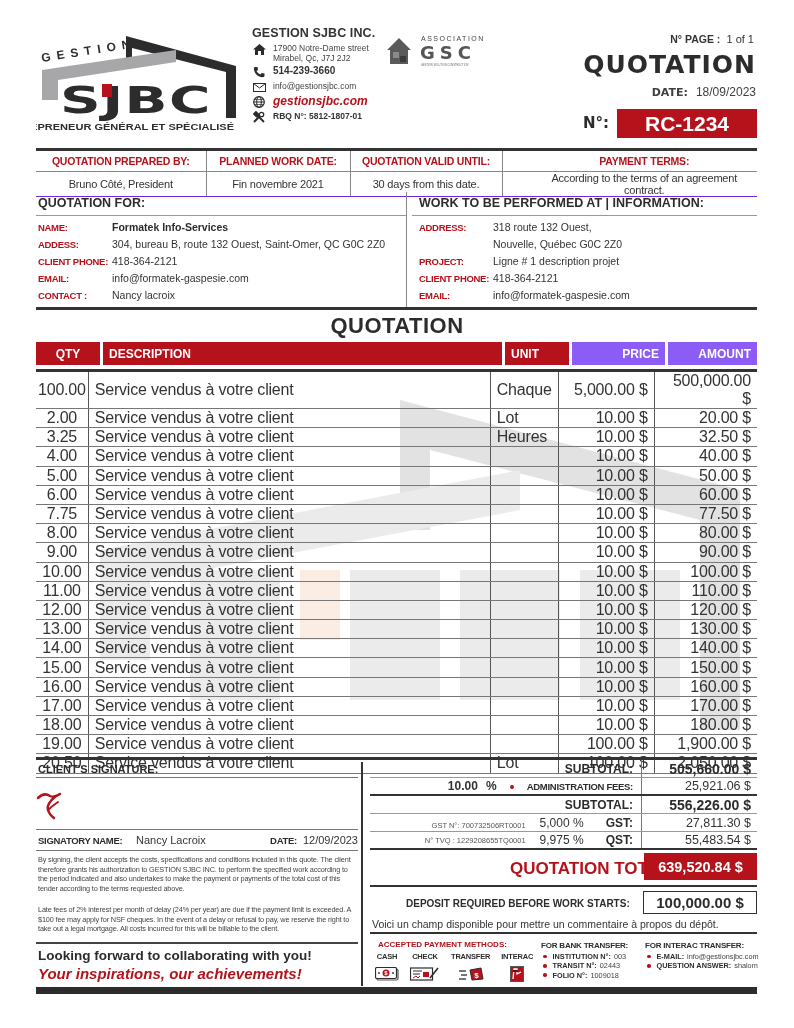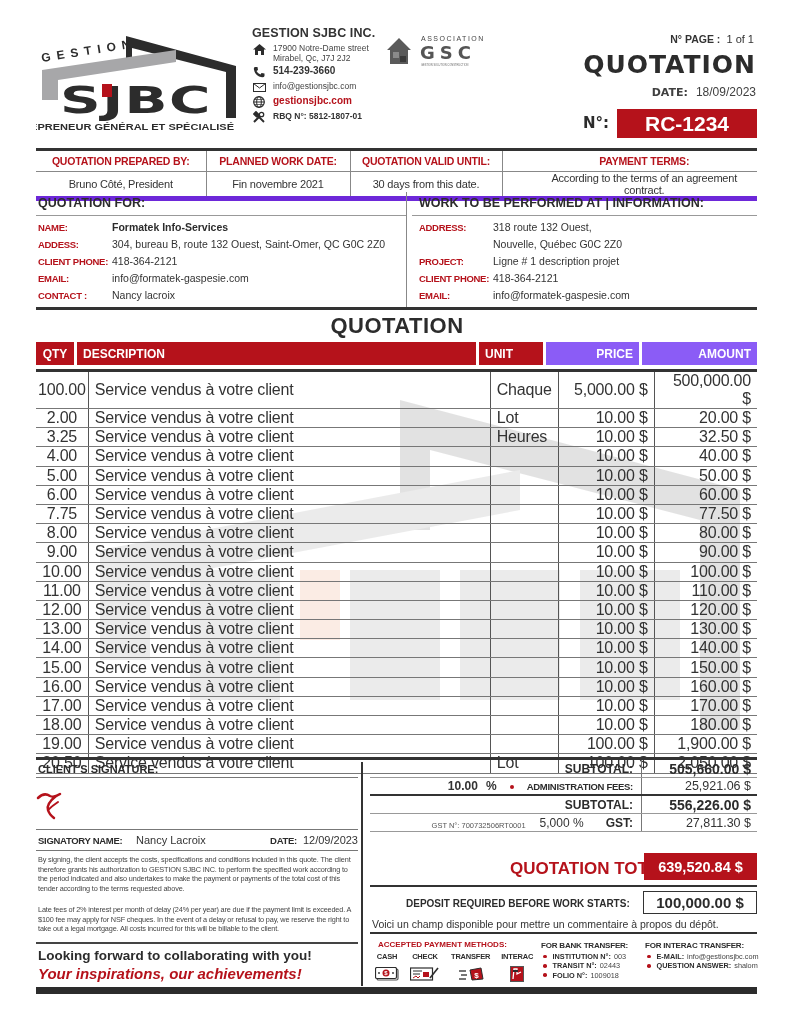--- a/index.html
+++ b/index.html
@@ -7,33 +7,33 @@
   body { font-family: "Liberation Sans", sans-serif; color: #333; position: relative; }
   .abs { position: absolute; }
 
   
   #logo { left: 36px; top: 28px; width: 200px; height: 108px; }
   #company { left: 252px; top: 26px; width: 140px; }
   #company .name { font-weight: bold; font-size: 12.5px; color: #333; letter-spacing: 0.1px; }
   #company .row { display: flex; align-items: flex-start; margin-top: 3px; font-size: 8.5px; color: #444; line-height: 10px; }
   #company .row .ic { width: 14px; height: 12px; margin-right: 7px; flex: none; display: flex; align-items: center; justify-content: center; }
   #company .row.big { font-size: 10px; font-weight: bold; color: #333; }
-  #company .row.link { font-size: 10px; font-weight: bold; color: #b5121b; }
+  #company .row.link { font-size: 12px; font-weight: bold; color: #b5121b; font-style: italic; }
   #company .row.rbq { font-size: 8.5px; font-weight: bold; color: #333; }
   #assoc { left: 385px; top: 32px; width: 110px; height: 40px; }
   #page-no { right: 40px; top: 33px; font-size: 11px; color: #333; }
   #page-no b { font-weight: bold; font-size: 10.5px; }
   #title-big { right: 38px; top: 50px; font-size: 25px; font-weight: 900; color: #2c2c2c; letter-spacing: 1px; font-family: "DejaVu Sans", sans-serif; }
   #date-line { right: 38px; top: 85px; font-size: 12px; color: #404040; }
   #date-line b { font-family: "DejaVu Sans", sans-serif; font-size: 11px; margin-right: 8px; }
   #numbox-label { left: 583px; top: 114px; font-size: 15px; font-weight: bold; color: #2c2c2c; font-family: "DejaVu Sans", sans-serif; }
   #numbox { left: 617px; top: 109px; width: 140px; height: 29px; background: #b5121b; color: #fff; font-size: 21px; font-weight: bold; display: flex; align-items: center; justify-content: center; }
 
   
-  #info-grid { left: 36px; top: 148px; width: 721px; border-top: 3px solid #333; border-bottom: 5px solid #6d28d9; }
+  #info-grid { left: 36px; top: 148px; width: 721px; border-top: 3px solid #333; border-bottom: 1px solid #6d28d9; }
   #info-grid table { width: 100%; border-collapse: collapse; font-size: 11px; }
   #info-grid th { color: #b5121b; font-size: 10.5px; font-weight: bold; height: 20px; border-right: 1px solid #888; border-bottom: 1px solid #888; letter-spacing: -0.2px; }
   #info-grid td { height: 18px; text-align: center; border-right: 1px solid #888; color: #333; font-size: 11px; letter-spacing: -0.2px; }
   #info-grid th:last-child, #info-grid td:last-child { border-right: none; padding-left: 29px; }
 
   
   .blk-title { font-size: 12.5px; font-weight: bold; color: #2c2c2c; }
   #for-title { left: 38px; top: 196px; }
   #work-title { left: 419px; top: 196px; }
   #for-rule { left: 36px; top: 215px; width: 370px; height: 1px; background: #999; }
@@ -243,21 +243,21 @@
   <div class="kv"><span class="k"></span><span class="v">Nouvelle, Québec  G0C 2Z0</span></div>
   <div class="kv"><span class="k">PROJECT:</span><span class="v">Ligne # 1 description projet</span></div>
   <div class="kv"><span class="k">CLIENT PHONE:</span><span class="v">418-364-2121</span></div>
   <div class="kv"><span class="k">EMAIL:</span><span class="v">info@formatek-gaspesie.com</span></div>
 </div>
 <div id="client-rule" class="abs"></div>
 
 <div id="q-heading" class="abs">QUOTATION</div>
 
 <div id="items-head" class="abs">
-  <div class="h-red" style="width:38px;justify-content:center">QTY</div>
+  <div class="h-red" style="width:64px;justify-content:center">QTY</div>
   <div class="h-red" style="width:399px">DESCRIPTION</div>
   <div class="h-red" style="width:64px">UNIT</div>
   <div class="h-dark" style="width:93px;justify-content:flex-end">PRICE</div>
   <div class="h-dark" style="flex:1;justify-content:flex-end">AMOUNT</div>
 </div>
 <div id="items-head-rule" class="abs"></div>
 
 <svg id="watermark" class="abs" viewBox="0 0 640 330">
   <polygon points="300,0 640,90 640,330 600,330 600,120 330,50 330,130 300,130" fill="#2c2c2c"></polygon>
   <polygon points="0,150 420,70 420,110 50,180 50,260 0,260" fill="#6a6a6a"></polygon>
@@ -454,20 +454,28 @@
     <span class="lab">SUBTOTAL:</span>
     <span class="val">556,226.00 $</span>
   </div>
   <div class="trow b-thin">
     <span class="lab" style="display:flex;align-items:flex-end;justify-content:flex-end;padding-right:8px">
       <span class="sml" style="font-weight:normal;margin-right:14px">GST N°: 700732506RT0001</span>
       <span class="pct" style="font-weight:normal;margin-right:22px">5,000  %</span>
       <span style="font-size:12px">GST:</span>
     </span>
     <span class="val reg">27,811.30 $</span>
+  </div>
+  <div class="trow b-thick">
+    <span class="lab" style="display:flex;align-items:center;justify-content:flex-end;padding-right:8px">
+      <span class="sml" style="font-weight:normal;margin-right:14px">N° TVQ : 1229208655TQ0001</span>
+      <span class="pct" style="font-weight:normal;margin-right:22px">9,975  %</span>
+      <span style="font-size:12px">QST:</span>
+    </span>
+    <span class="val reg">55,483.54 $</span>
   </div>
 </div>
 
 <div id="qtotal-lab" class="abs">QUOTATION TOTAL:</div>
 <div id="qtotal-val" class="abs">639,520.84 $</div>
 <div id="qtotal-rule" class="abs"></div>
 <div id="deposit-lab" class="abs">DEPOSIT REQUIRED BEFORE WORK STARTS:</div>
 <div id="deposit-val" class="abs">100,000.00 $</div>
 <div id="deposit-note" class="abs">Voici un champ disponible pour mettre un commentaire à propos du dépôt.</div>
 <div id="deposit-rule" class="abs"></div>

